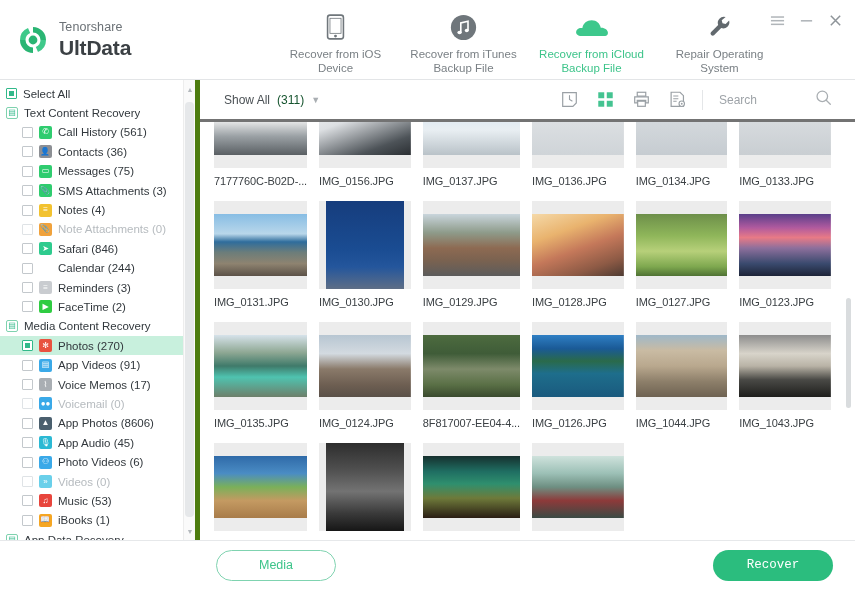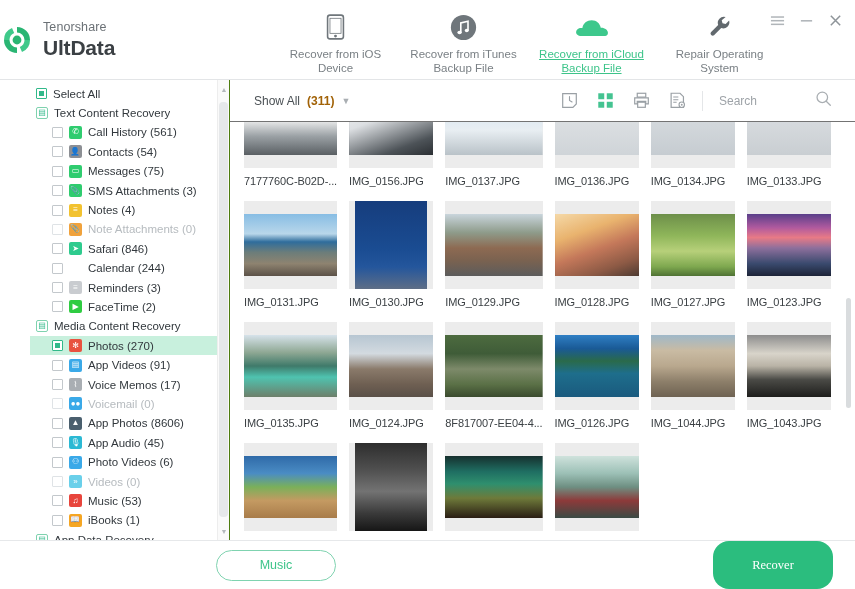--- a/index.html
+++ b/index.html
@@ -27,20 +27,21 @@
     align-items: stretch;
     background: #fff;
     border-bottom: 1px solid #e3e5e7;
     position: relative;
   }
   .brand {
     width: 200px;
     flex: 0 0 200px;
     display: flex;
     align-items: center;
+    padding-left: 16px;
     gap: 9px;
   }
   .brand-logo { width: 34px; height: 34px; flex: 0 0 34px; }
   .brand-text { display: flex; flex-direction: column; line-height: 1; }
   .brand-top {
     font-size: 12.5px;
     color: #6b7176;
     letter-spacing: .1px;
     margin-bottom: 3px;
   }
@@ -73,21 +74,21 @@
     align-items: center;
     justify-content: center;
     margin-bottom: 5px;
   }
   .tab-label {
     font-size: 11.5px;
     color: #7a8085;
     line-height: 14px;
     white-space: pre-line;
   }
-  .tab.active .tab-label { color: #3dc48a; text-decoration: underline; }
+  .tab.active .tab-label { color: #3dc48a; }
   .tab.active::after {
     content: "";
     position: absolute;
     left: 6px; right: 6px;
     bottom: -8px;
     height: 3px;
     background: #31b98a;
   }
 
   .wincontrols {
@@ -110,24 +111,23 @@
     display: flex;
     min-height: 0;
     position: relative;
   }
 
   
   .sidebar {
     width: 200px;
     flex: 0 0 200px;
     background: #fff;
-    border-right: 1px solid #4d7c0f;
+    border-right: 5px solid #4d7c0f;
     position: relative;
     overflow: hidden;
-    margin-left: 30px;
   }
   .sb-scroll {
     height: 100%;
     overflow: hidden;
     padding-top: 4px;
   }
   .sb-row {
     display: flex;
     align-items: center;
     height: 19.4px;
@@ -218,32 +218,32 @@
     flex-direction: column;
     min-width: 0;
     background: #fff;
   }
   .ctoolbar {
     height: 42px;
     flex: 0 0 42px;
     display: flex;
     align-items: center;
     padding: 0 18px 0 24px;
-    border-bottom: 1px solid #737373;
+    border-bottom: 3px solid #737373;
     background: #fff;
   }
   .showall {
     display: flex;
     align-items: center;
     gap: 7px;
     font-size: 12px;
     color: #4a5054;
     cursor: pointer;
   }
-  .showall .cnt { color: #a16207; font-weight: bold; }
+  .showall .cnt { color: #14532d; }
   .caret { color: #a9aeb2; font-size: 9px; }
   .tb-spacer { flex: 1; }
   .tb-icons { display: flex; align-items: center; gap: 14px; }
   .tb-ico {
     width: 22px; height: 22px;
     display: flex; align-items: center; justify-content: center;
     cursor: pointer;
     color: #9aa0a5;
   }
   .tb-ico.active { color: #44c391; }
@@ -341,27 +341,27 @@
     width: 120px; height: 31px;
     border: 1px solid #7fd3b0;
     border-radius: 16px;
     background: #fff;
     color: #3dc48a;
     font-size: 12.5px;
     font-family: "Liberation Sans", sans-serif;
     cursor: pointer;
   }
   .btn-recover {
-    width: 120px; height: 48px;
+    width: 120px; height: 31px;
     border: 0;
     border-radius: 16px;
     background: #2bbd7e;
     color: #fff;
     font-size: 12.5px;
-    font-family: Liberation Serif, serif;
+    font-family: Liberation Mono, monospace;
     cursor: pointer;
   }
   .footer-left { margin-left: 200px; }
 </style>
 </head>
 <body>
 
 <div id="app">
 
   <div class="topbar">
@@ -463,21 +463,21 @@
             <span class="sb-label">Text Content Recovery</span>
           </div>
           <div class="sb-row child">
             <span class="cb"></span>
             <span class="mini" style="background:#2fcc6f">✆</span>
             <span class="sb-label">Call History (561)</span>
           </div>
           <div class="sb-row child">
             <span class="cb"></span>
             <span class="mini" style="background:#8c8f94">👤</span>
-            <span class="sb-label">Contacts (54)</span>
+            <span class="sb-label">Contacts (36)</span>
           </div>
           <div class="sb-row child">
             <span class="cb"></span>
             <span class="mini" style="background:#2fcc6f">▭</span>
             <span class="sb-label">Messages (75)</span>
           </div>
           <div class="sb-row child">
             <span class="cb"></span>
             <span class="mini" style="background:#2fcc6f">📎</span>
             <span class="sb-label">SMS Attachments (3)</span>
@@ -770,17 +770,17 @@
             </div>
           </div>
         <div class="c-sbtrack">
           <div class="c-sbthumb"></div>
         </div>
       </div>
     </div>
   </div>
 
   <div class="footer">
-    <button class="btn-back footer-left">Music</button>
+    <button class="btn-back footer-left">Media</button>
     <button class="btn-recover">Recover</button>
   </div>
 
 </div>
 
 </body></html>

